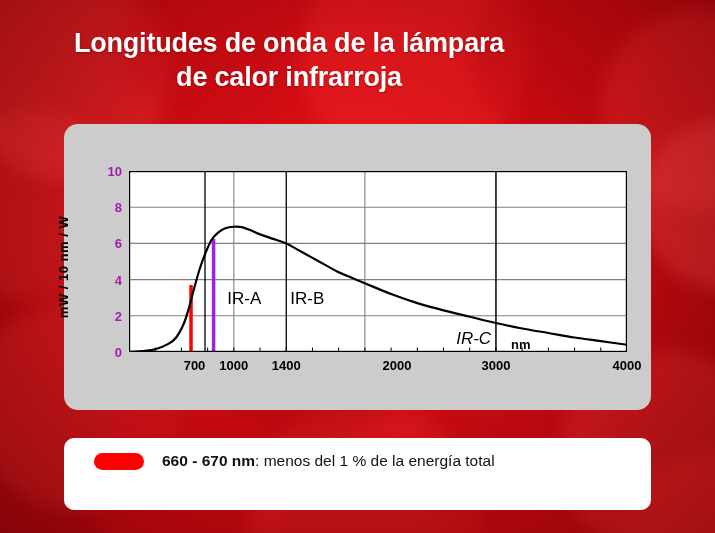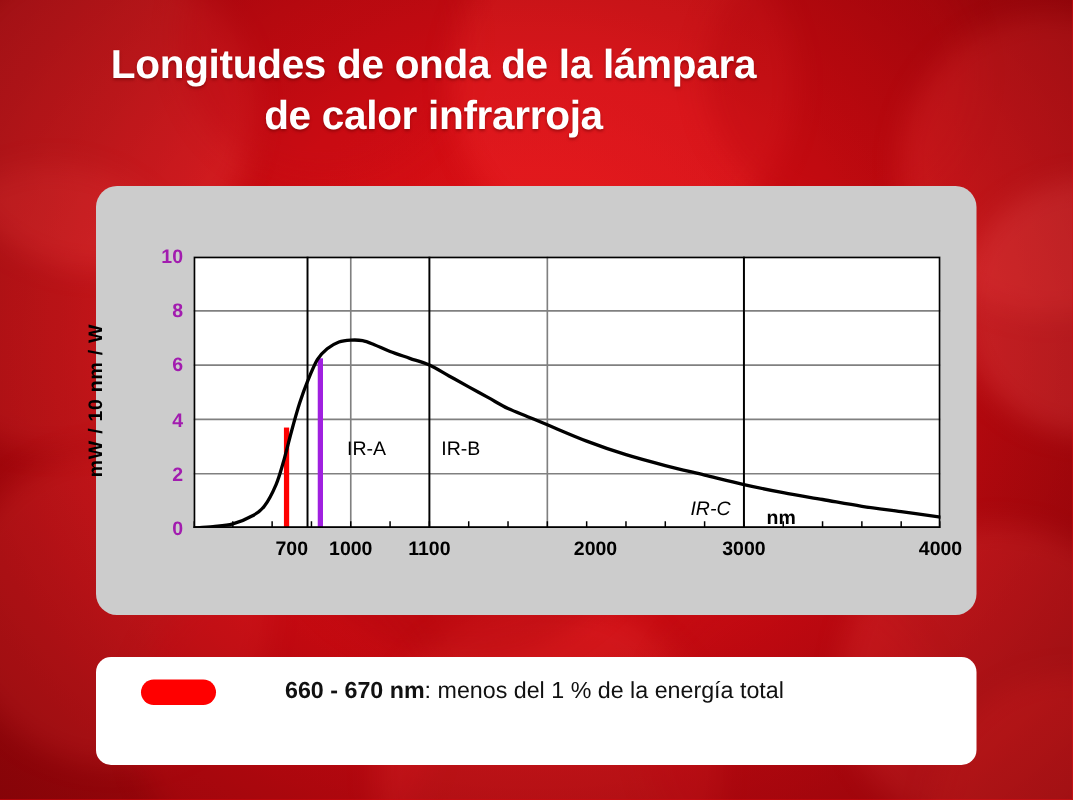--- a/index.html
+++ b/index.html
@@ -114,21 +114,21 @@
   #x-unit {
     position: absolute;
     left: 447px;
     top: 213px;
     font-size: 13px;
     font-weight: bold;
     color: #000;
   }
   .band-label {
     position: absolute;
-    font-size: 13px;
+    font-size: 17px;
     color: #000;
     white-space: nowrap;
   }
 
   
   #legend-card {
     position: absolute;
     left: 64px;
     top: 438px;
     width: 587px;
@@ -150,21 +150,21 @@
     height: 17px;
     border-radius: 9px;
     flex: none;
   }
   .legend-text {
     margin-left: 18px;
     font-size: 15.5px;
     color: #111;
     white-space: nowrap;
   }
-  .legend-text b { font-weight: bold; margin-left: 28px; }
+  .legend-text b { font-weight: bold; }
 </style>
 </head>
 <body>
 
 <div id="stage">
 
   <div class="bg-base"></div>
   <div id="bokeh-layer">
       <div class="bokeh" style="left: -40px; top: -30px; width: 210px; height: 210px; background: rgba(255, 70, 70, 0.3);"></div>
       <div class="bokeh" style="left: 120px; top: -70px; width: 190px; height: 190px; background: rgba(200, 10, 20, 0.45);"></div>
@@ -233,21 +233,21 @@
         </svg>
       <div id="tick-layer">
           <div class="ytick" style="top: 181px;">0</div>
           <div class="ytick" style="top: 144.8px;">2</div>
           <div class="ytick" style="top: 108.6px;">4</div>
           <div class="ytick" style="top: 72.4px;">6</div>
           <div class="ytick" style="top: 36.2px;">8</div>
           <div class="ytick" style="top: 0px;">10</div>
           <div class="xtick" style="left: 65.5263px;">700</div>
           <div class="xtick" style="left: 104.842px;">1000</div>
-          <div class="xtick" style="left: 157.263px;">1100</div>
+          <div class="xtick" style="left: 157.263px;">1400</div>
           <div class="xtick" style="left: 244px; margin-left: 24px;">2000</div>
           <div class="xtick" style="left: 366.947px;">3000</div>
           <div class="xtick" style="left: 498px;">4000</div>
         </div>
       <div id="band-layer">
           <div class="band-label" style="left: 115.326px; top: 127.605px; transform: translate(-50%, -50%);">IR-A</div>
           <div class="band-label" style="left: 178.232px; top: 127.605px; transform: translate(-50%, -50%);">IR-B</div>
           <div class="band-label" style="left: 344.668px; top: 167.968px; transform: translate(-50%, -50%); font-style: italic;">IR-C</div>
         </div>
     </div>

